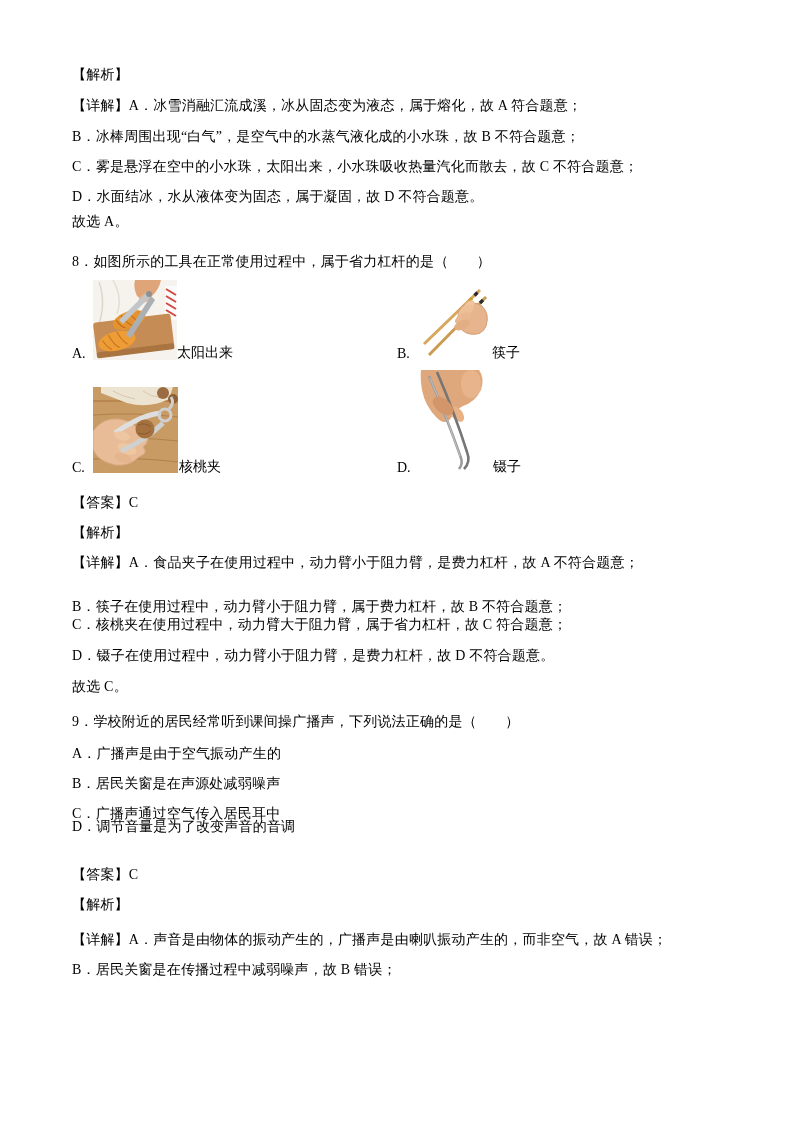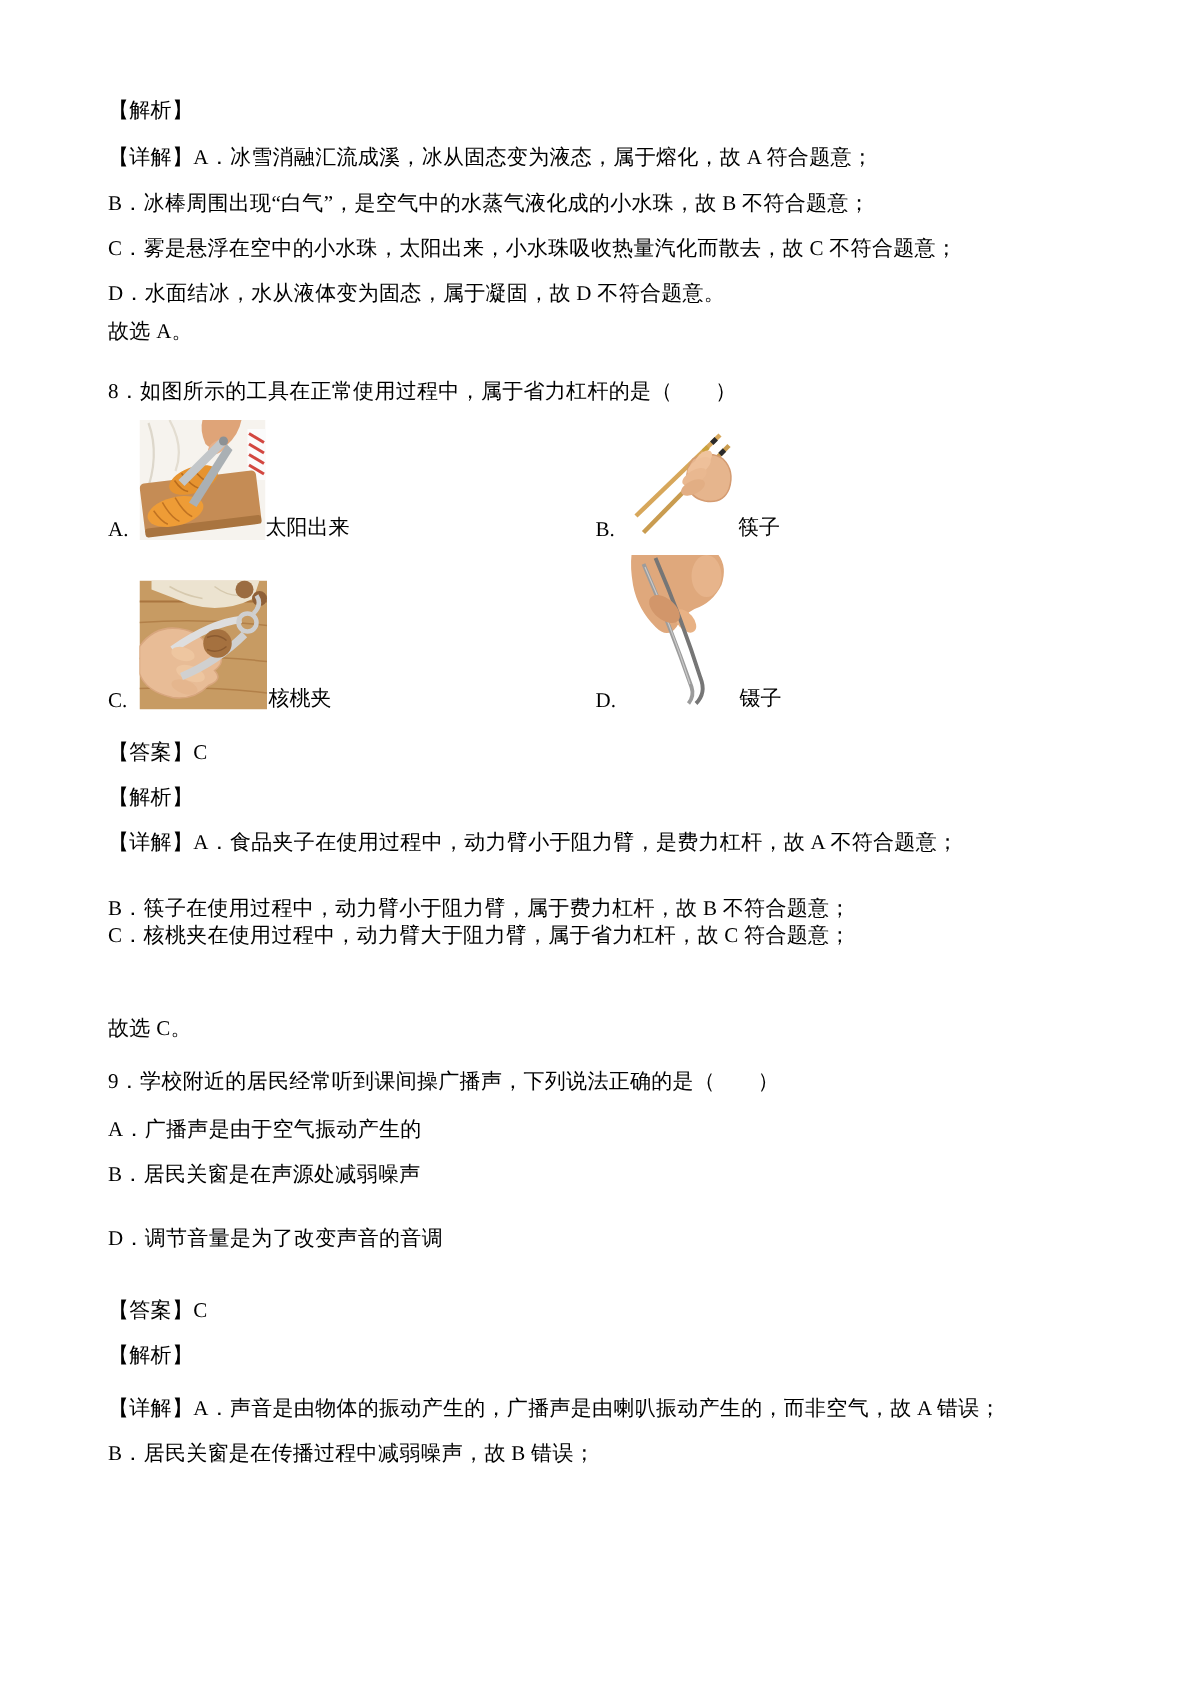--- a/index.html
+++ b/index.html
@@ -137,24 +137,26 @@
     </svg>
   </span>
   <div class="opt-label" style="left:397px;top:459px">D.</div>
   <div class="opt-label" style="left:493px;top:458px">镊子</div>
 
   <div class="line" style="top:494px">【答案】C</div>
   <div class="line" style="top:524px">【解析】</div>
   <div class="line" style="top:554px">【详解】A．食品夹子在使用过程中，动力臂小于阻力臂，是费力杠杆，故 A 不符合题意；</div>
   <div class="line" style="top:598px">B．筷子在使用过程中，动力臂小于阻力臂，属于费力杠杆，故 B 不符合题意；</div>
   <div class="line" style="top:616px">C．核桃夹在使用过程中，动力臂大于阻力臂，属于省力杠杆，故 C 符合题意；</div>
+  <div class="line" style="top:647px">D．镊子在使用过程中，动力臂小于阻力臂，是费力杠杆，故 D 不符合题意。</div>
   <div class="line" style="top:678px">故选 C。</div>
 
   <div class="line" style="top:713px">9．学校附近的居民经常听到课间操广播声，下列说法正确的是（　　）</div>
   <div class="line" style="top:745px">A．广播声是由于空气振动产生的</div>
   <div class="line" style="top:775px">B．居民关窗是在声源处减弱噪声</div>
+  <div class="line" style="top:805px">C．广播声通过空气传入居民耳中</div>
   <div class="line" style="top:818px">D．调节音量是为了改变声音的音调</div>
   <div class="line" style="top:866px">【答案】C</div>
   <div class="line" style="top:896px">【解析】</div>
   <div class="line" style="top:961px">B．居民关窗是在传播过程中减弱噪声，故 B 错误；</div>
   <div class="line" style="top:931px">【详解】A．声音是由物体的振动产生的，广播声是由喇叭振动产生的，而非空气，故 A 错误；</div>
 
 </div>
 
 </body></html>

